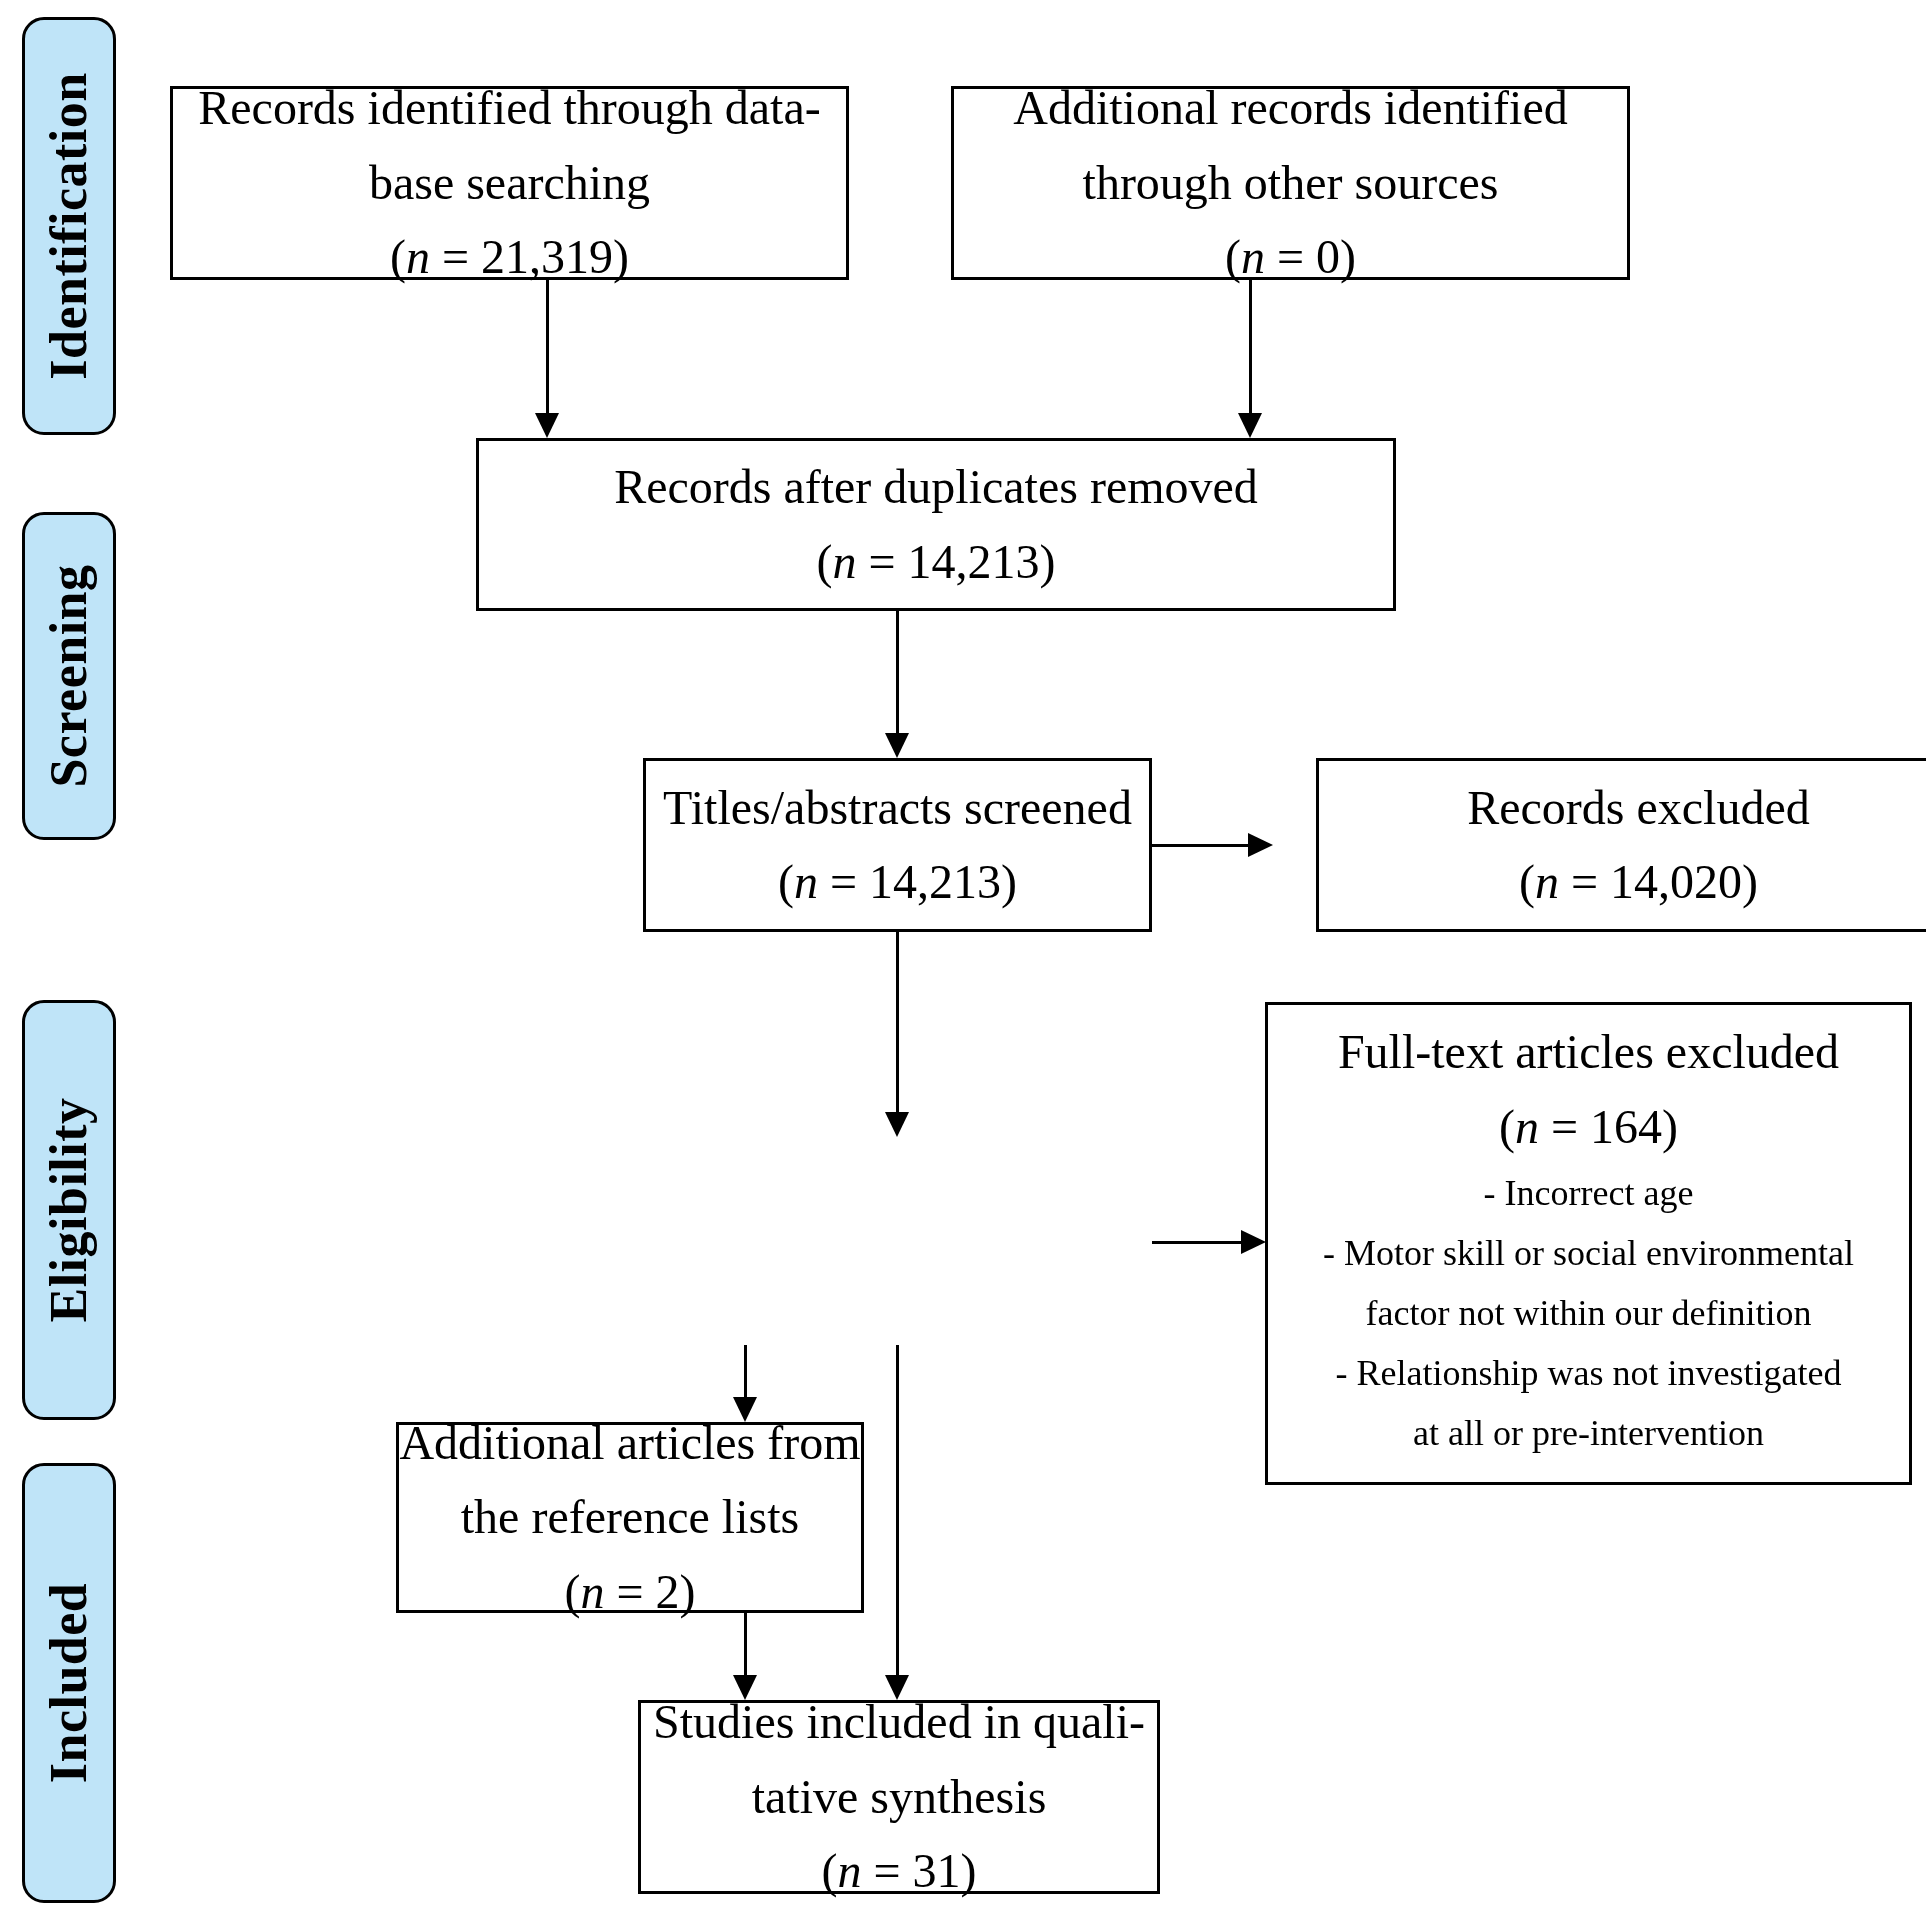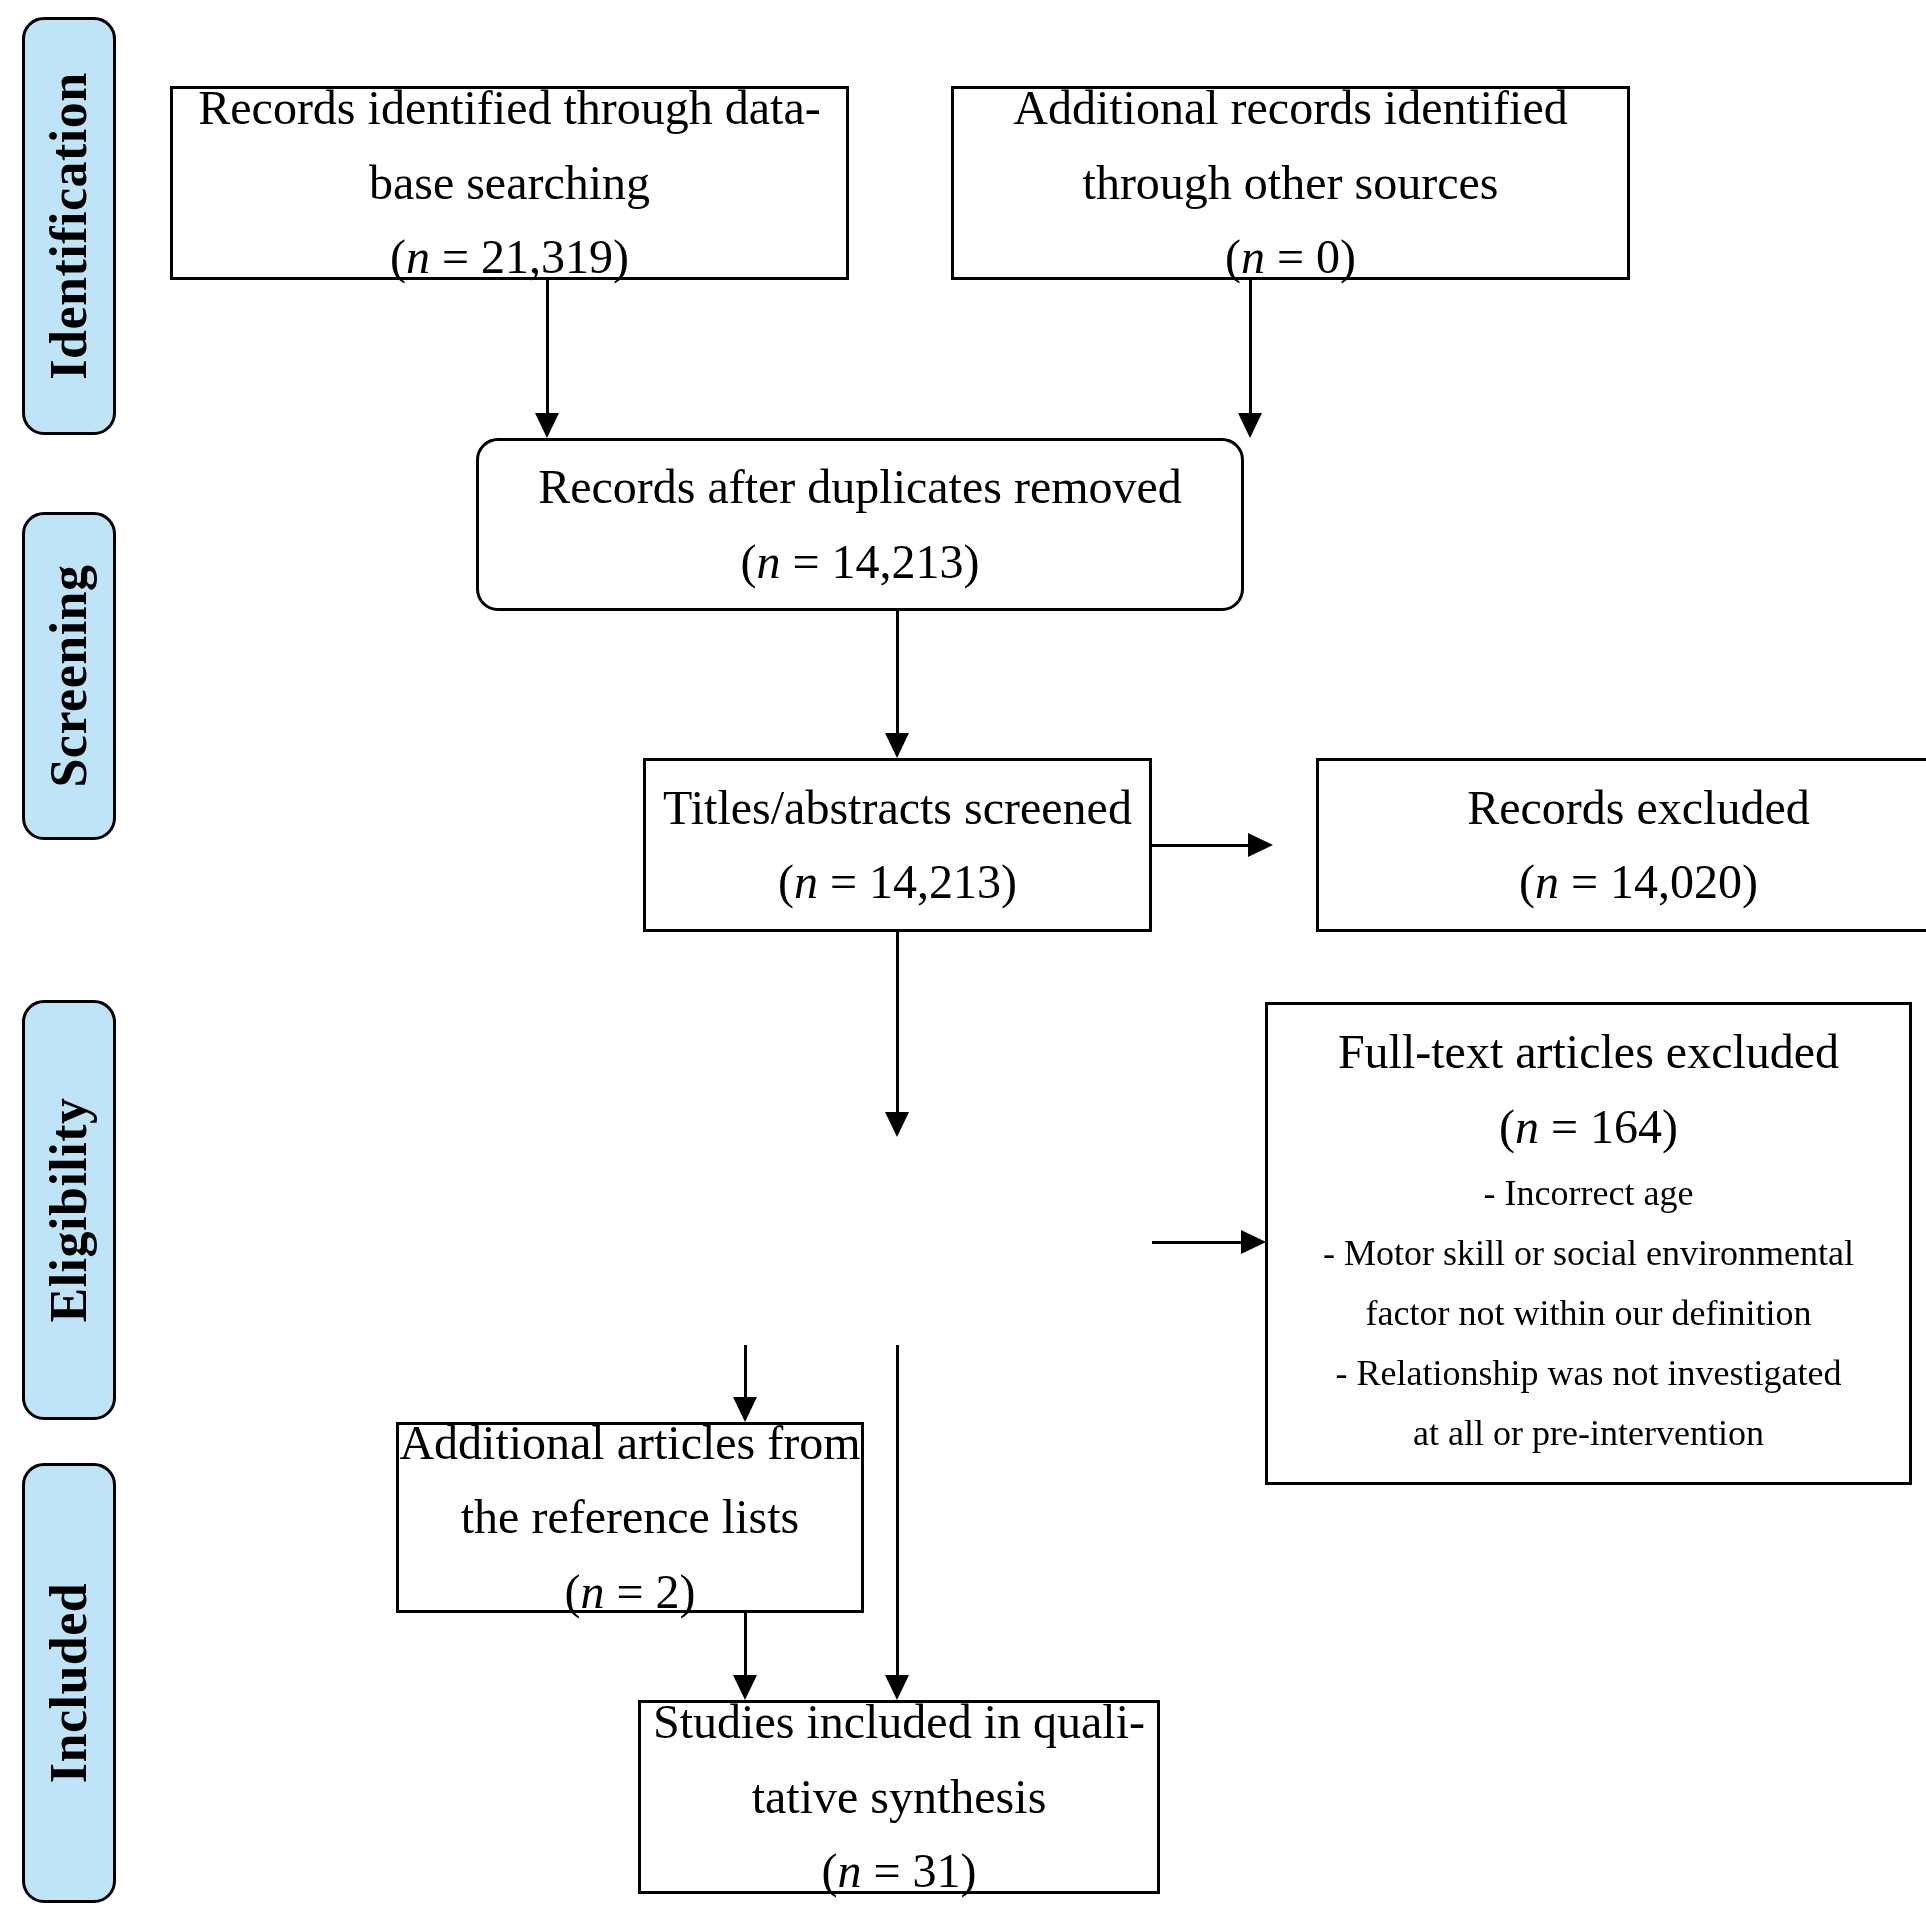--- a/index.html
+++ b/index.html
@@ -134,21 +134,21 @@
     <div class="line">through other sources</div>
     <div class="line"><span>(</span><span class="ital">n</span><span> = 0)</span></div>
   </div>
 
   <div class="vline" style="left:546px; top:280px; height:133px;"></div>
   <div class="arrow-down" style="left:535px; top:413px;"></div>
 
   <div class="vline" style="left:1249px; top:280px; height:133px;"></div>
   <div class="arrow-down" style="left:1238px; top:413px;"></div>
 
-  <div class="box" style="left:476px; top:438px; width:768px; height:173px;border-radius:22px;">
+  <div class="box" style="left:476px; top:438px; width:920px; height:173px;">
     <div class="line">Records after duplicates removed</div>
     <div class="line"><span>(</span><span class="ital">n</span><span> = 14,213)</span></div>
   </div>
 
   <div class="vline" style="left:896px; top:611px; height:122px;"></div>
   <div class="arrow-down" style="left:885px; top:733px;"></div>
 
   <div class="box" style="left:643px; top:758px; width:509px; height:174px;">
     <div class="line">Titles/abstracts screened</div>
     <div class="line"><span>(</span><span class="ital">n</span><span> = 14,213)</span></div>

